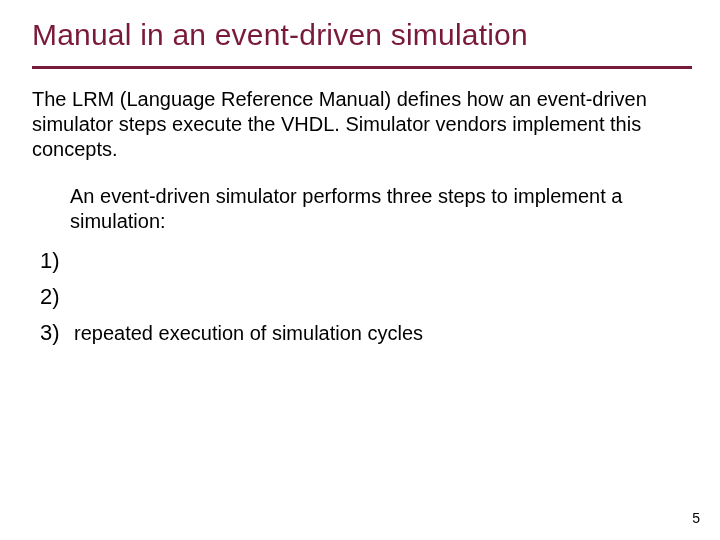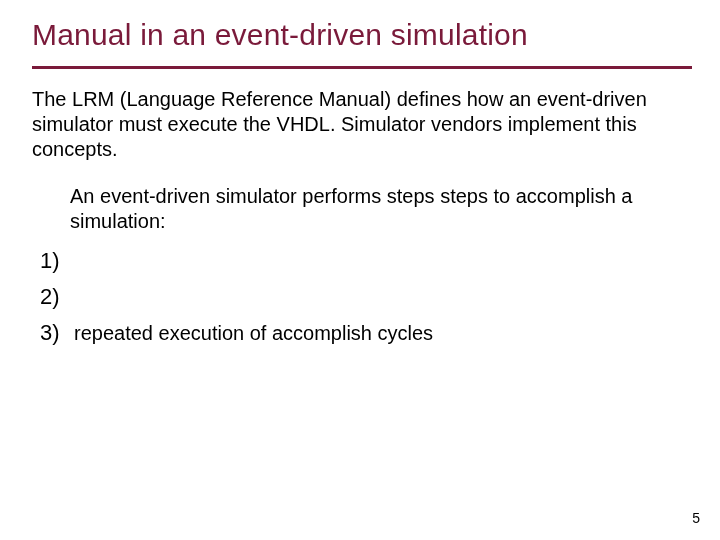--- a/index.html
+++ b/index.html
@@ -62,30 +62,30 @@
     font-size: 14px;
     color: #000;
   }
 </style>
 </head>
 <body>
 
 <h1 class="title">Manual in an event-driven simulation</h1>
 <hr class="rule">
 
-<p class="intro">The LRM (Language Reference Manual) defines how an event-driven simulator must execute the VHDL. Simulator vendors implement this concepts.</p>
+<p class="intro">The LRM (Language Reference Manual) defines how an event-driven simulator steps execute the VHDL. Simulator vendors implement this concepts.</p>
 
-<p class="subintro">An event-driven simulator performs steps steps to accomplish a simulation:</p>
+<p class="subintro">An event-driven simulator performs three steps to implement a simulation:</p>
 
 <div class="steps">
   <div class="step">
     <span class="step-num">1)</span>
   </div>
   <div class="step">
     <span class="step-num">2)</span>
   </div>
   <div class="step">
     <span class="step-num">3)</span>
-    <span class="step-label">repeated execution of accomplish cycles</span>
+    <span class="step-label">repeated execution of simulation cycles</span>
   </div>
 </div>
 
 <div class="pagenum">5</div>
 
 </body></html>

